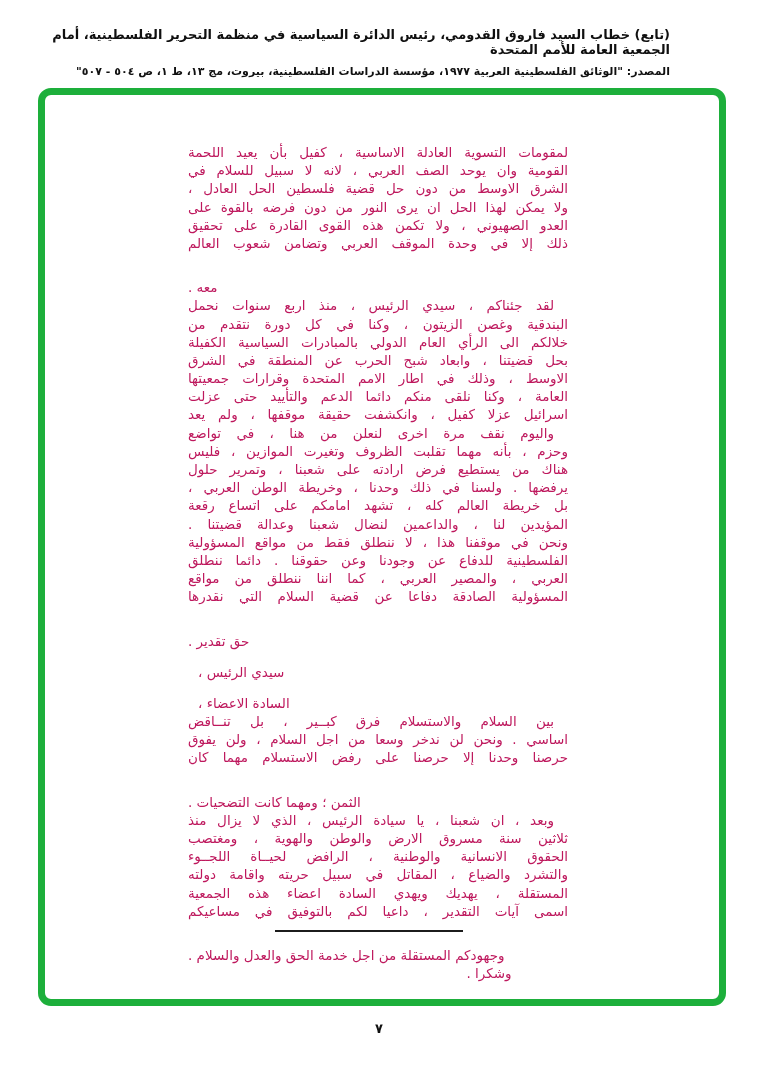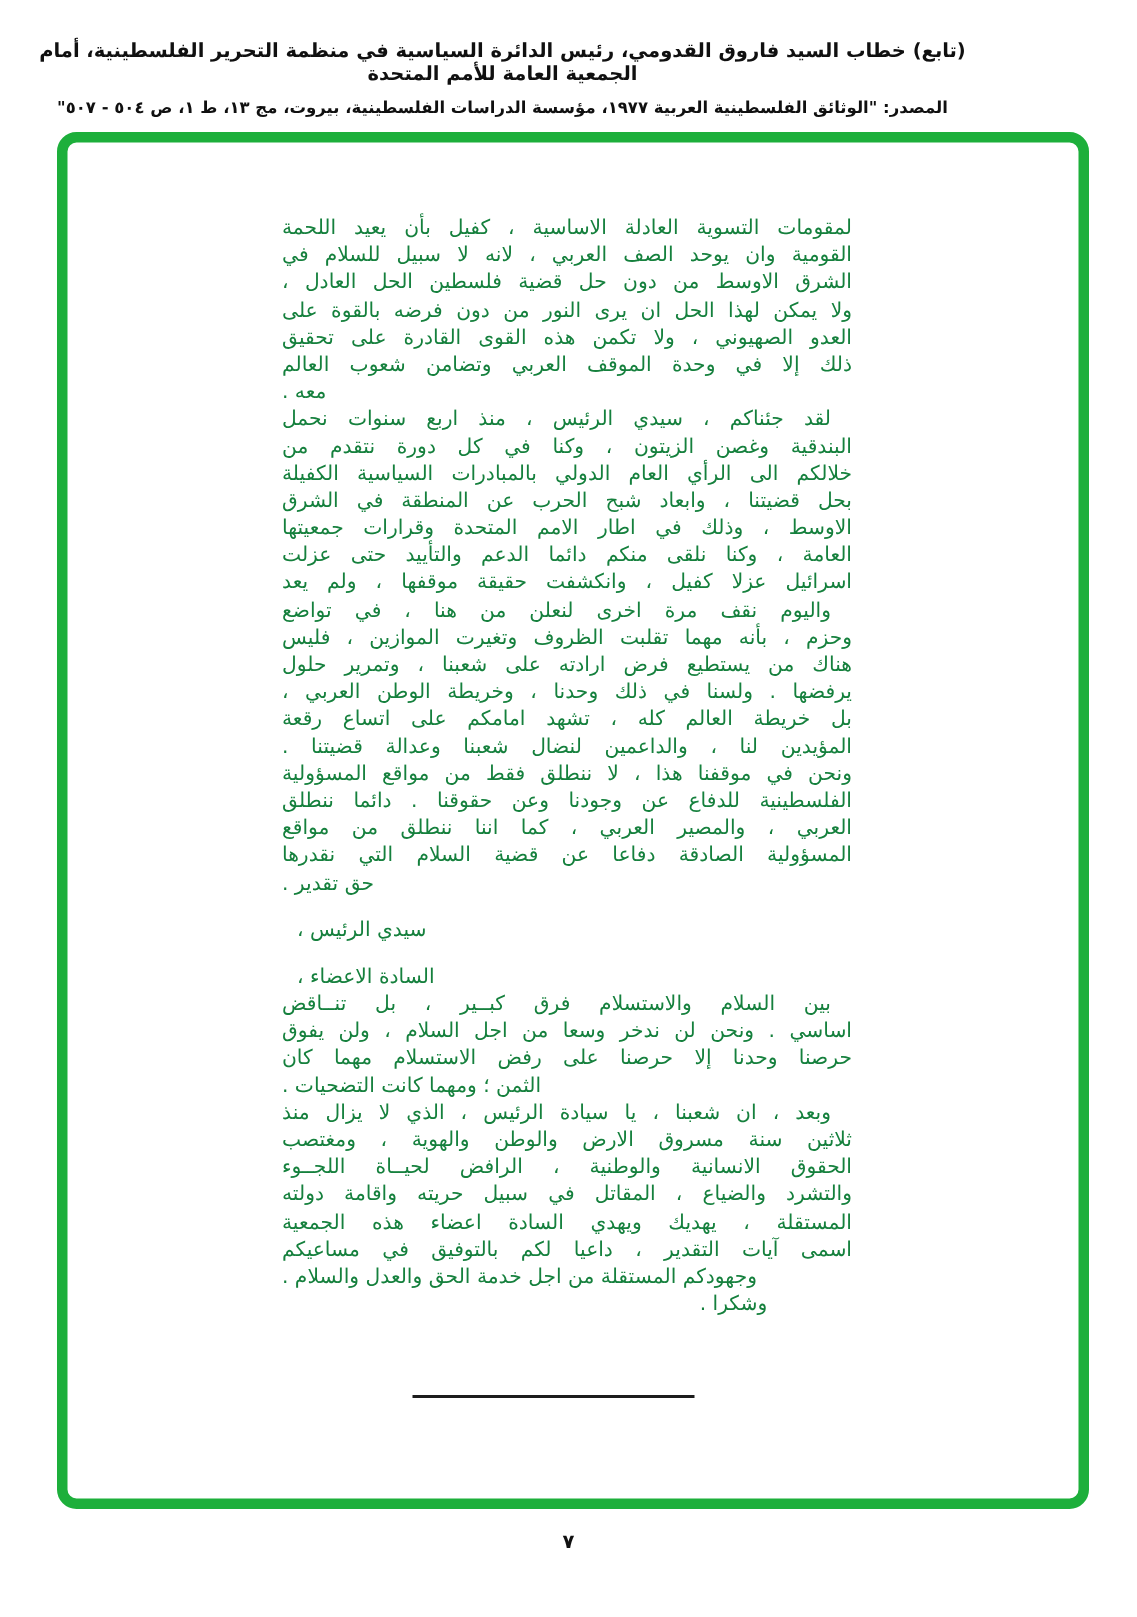--- a/index.html
+++ b/index.html
@@ -12,21 +12,20 @@
   }
   .page {
     position: relative;
     width: 758px; height: 1078px;
     background: #ffffff;
   }
   
   .hdr {
     position: absolute;
     top: 27px; left: 0; width: 670px;
-    text-align: center;
     direction: rtl;
   }
   .hdr-title {
     font-size: 13px;
     font-weight: bold;
     letter-spacing: 0px;
     color: #101010;
   }
   .hdr-source {
     font-size: 11px;
@@ -48,38 +47,39 @@
   .text-col {
     position: absolute;
     left: 188px; top: 143px;
     width: 380px;
     direction: rtl;
   }
   .line {
     height: 18.2px;
     line-height: 18.2px;
     font-size: 13.5px;
-    color: #15803d;
+    color: #be185d;
     white-space: normal;
     overflow: visible;
   }
   
   .line.full {
     text-align: justify;
     text-align-last: justify;
   }
   
   .line.open {
     text-align: justify;
     text-align-last: justify;
     padding-right: 14px;
   }
   
   .line.end {
     text-align: left;
+    margin-top: 26px;
   }
   
   .line.salute {
     text-align: left;
     padding-left: 10px;
     margin-top: 13px;
   }
   
   .line.thanks {
     text-align: center;

